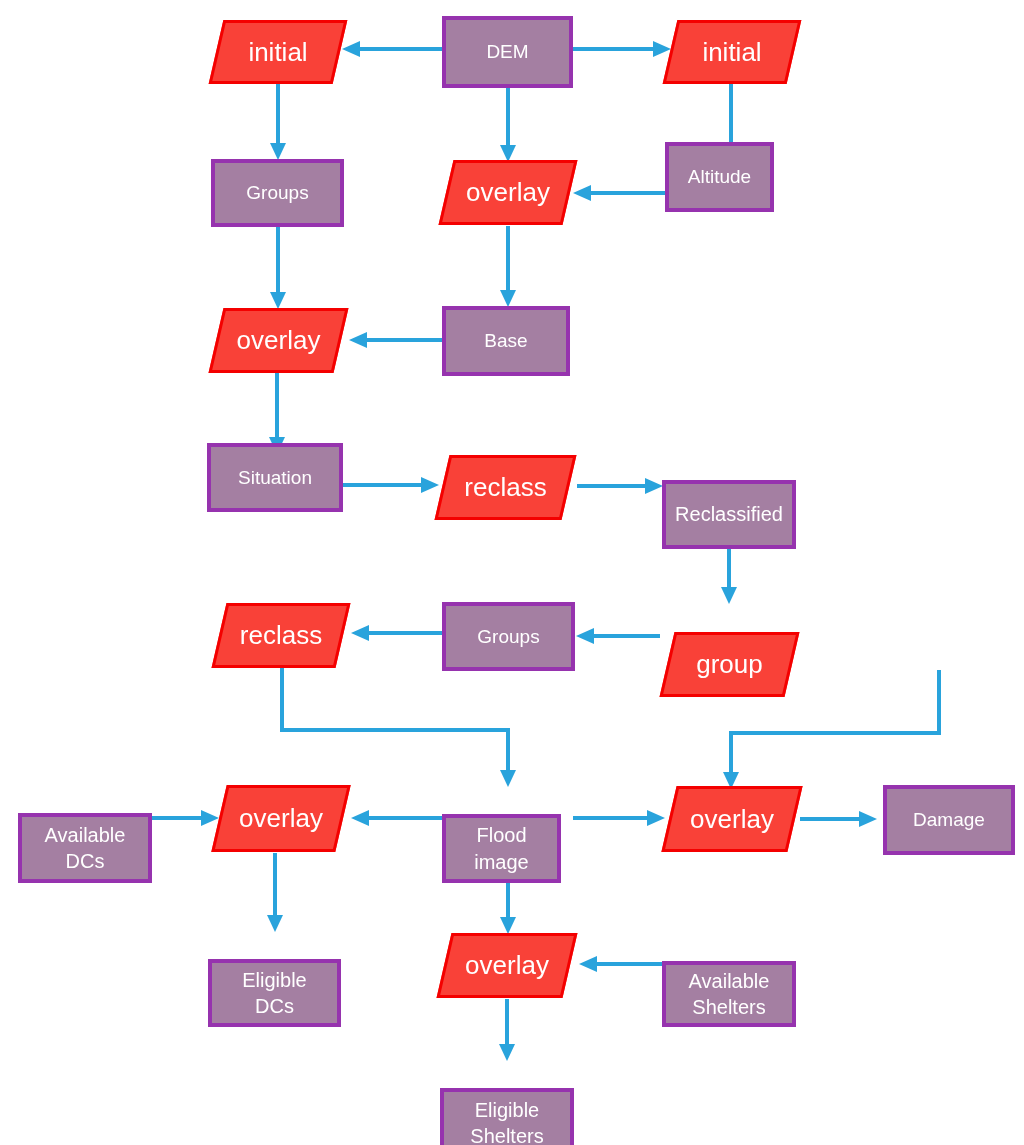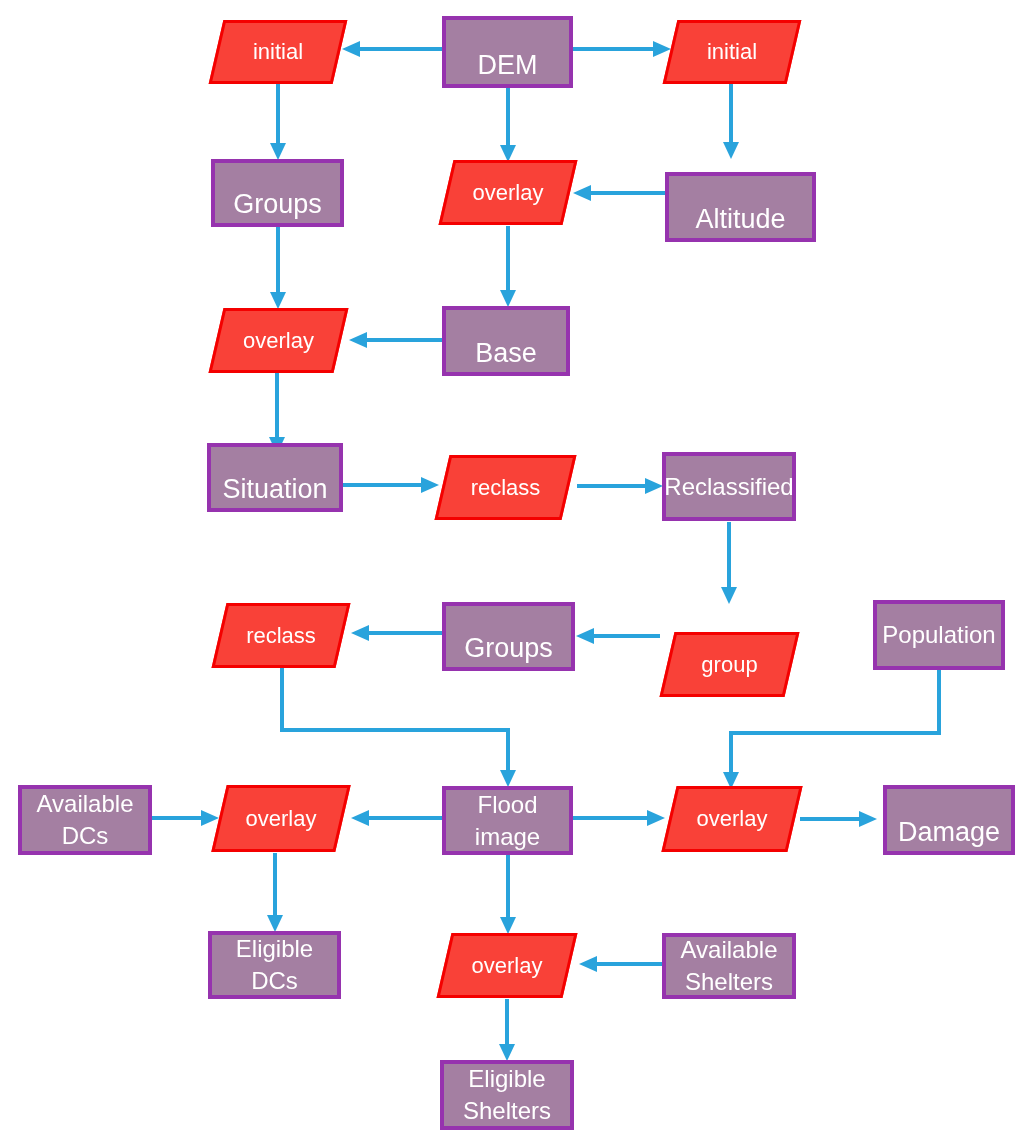--- a/index.html
+++ b/index.html
@@ -50,23 +50,23 @@
   .para { background: transparent; border: none; }
   .para .shape {
     position: absolute;
     inset: 0;
     box-sizing: border-box;
     background: var(--operation-fill);
     border: 3px solid var(--operation-border);
     transform: skewX(-13deg);
     z-index: 1;
   }
-  .fs-lg { font-size: 27px; align-items: flex-end; }
-  .fs-md { font-size: 22px; }
-  .fs-sm { font-size: 24px; }
+  .fs-lg { font-size: 19px; }
+  .fs-md { font-size: 26px; }
+  .fs-sm { font-size: 20px; margin-top: 28px; }
 </style>
 </head>
 <body>
 
 <div id="canvas">
 
   <svg class="arrows" width="1024" height="1145" viewBox="0 0 1024 1145">
     <g>
       <line x1="442" y1="49" x2="360" y2="49"></line>
         <polygon points="342,49 360,41 360,57"></polygon>
@@ -168,43 +168,40 @@
         <polygon points="507,1061 499,1044 515,1044"></polygon>
     </g>
   </svg>
 
   <div class="node rect fs-lg" style="left:442px;top:16px;width:131px;height:72px">
     <span>DEM</span>
   </div>
   <div class="node rect fs-lg" style="left:211px;top:159px;width:133px;height:68px">
     <span>Groups</span>
   </div>
-  <div class="node rect fs-lg" style="left:665px;top:172px;width:151px;height:70px">
+  <div class="node rect fs-lg" style="left:665px;top:142px;width:109px;height:70px">
     <span>Altitude</span>
   </div>
   <div class="node rect fs-lg" style="left:442px;top:306px;width:128px;height:70px">
     <span>Base</span>
   </div>
   <div class="node rect fs-lg" style="left:207px;top:443px;width:136px;height:69px">
     <span>Situation</span>
   </div>
   <div class="node rect fs-sm" style="left:662px;top:452px;width:134px;height:69px">
     <span>Reclassified</span>
   </div>
   <div class="node rect fs-lg" style="left:442px;top:602px;width:133px;height:69px">
     <span>Groups</span>
-  </div>
-  <div class="node rect fs-sm" style="left:873px;top:600px;width:132px;height:70px">
-    <span>Population</span>
   </div>
   <div class="node rect fs-sm" style="left:18px;top:785px;width:134px;height:70px">
     <span>Available
 DCs</span>
   </div>
-  <div class="node rect fs-sm" style="left:442px;top:786px;width:131px;height:69px">
+  <div class="node rect fs-sm" style="left:442px;top:786px;width:119px;height:69px">
     <span>Flood
 image</span>
   </div>
   <div class="node rect fs-lg" style="left:883px;top:785px;width:132px;height:70px">
     <span>Damage</span>
   </div>
   <div class="node rect fs-sm" style="left:208px;top:931px;width:133px;height:68px">
     <span>Eligible
 DCs</span>
   </div>

